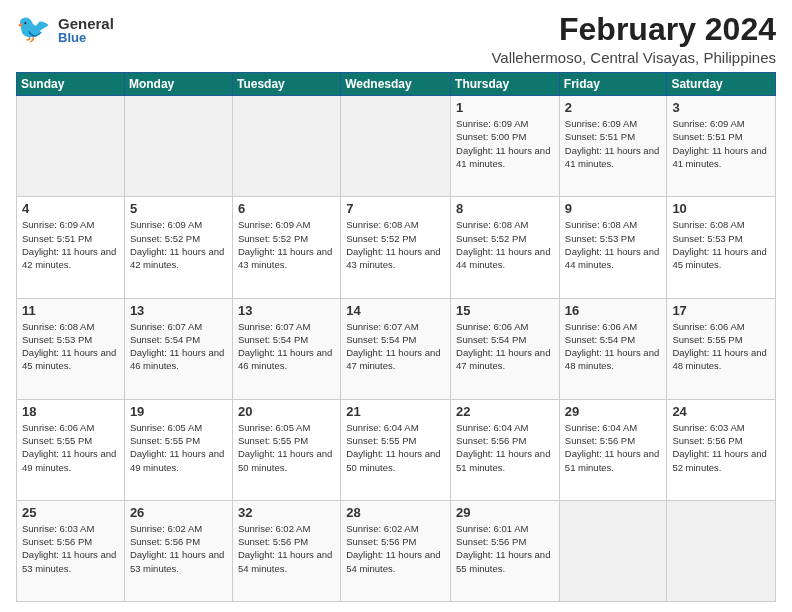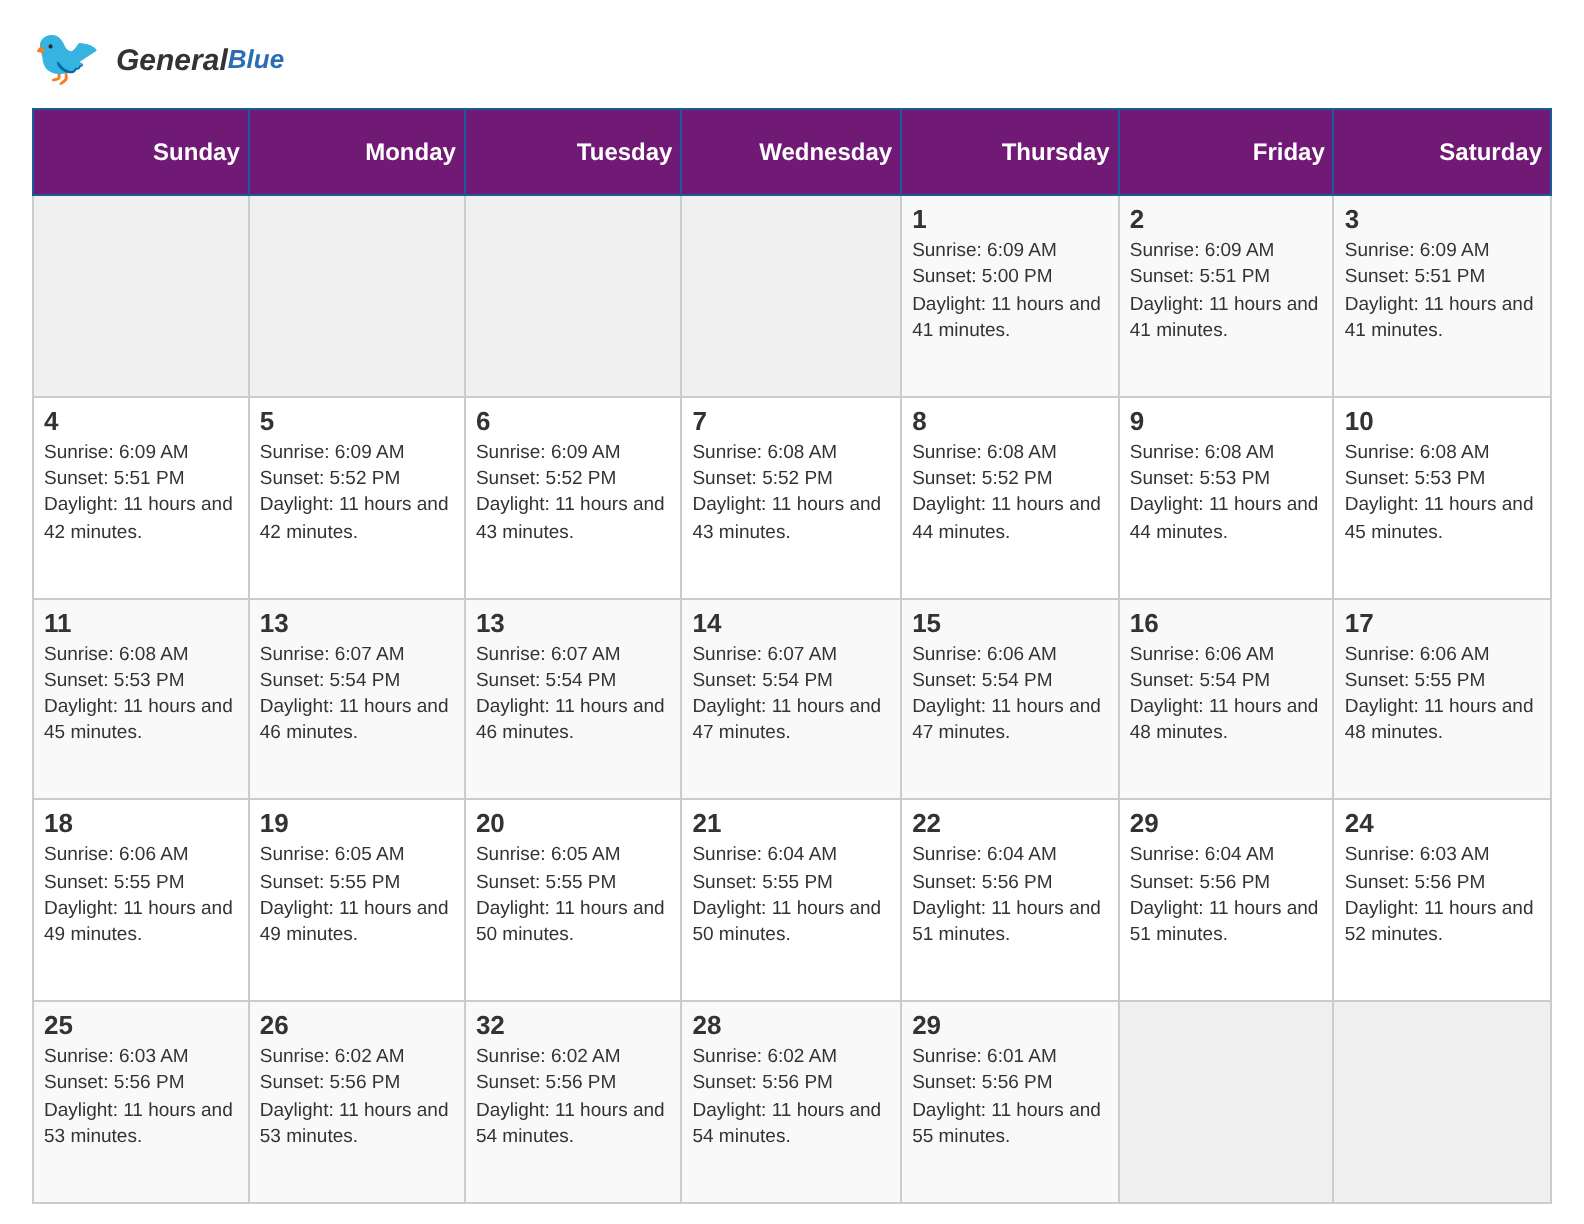--- a/index.html
+++ b/index.html
@@ -36,26 +36,26 @@
       font-size: 15px;
       color: #444;
       margin-top: 2px;
     }
     .calendar-table {
       width: 100%;
       border-collapse: collapse;
       flex: 1;
     }
     .calendar-table thead tr th {
-      background: #701a75;
+      background: #0f766e;
       color: #fff;
       font-size: 12px;
       font-weight: bold;
-      padding: 14px 4px;
-      text-align: right;
+      padding: 4px 4px;
+      text-align: left;
       border: 1px solid #1a5a9a;
     }
     .calendar-table tbody tr td {
       border: 1px solid #ccc;
       vertical-align: top;
       padding: 4px 5px;
       font-size: 10px;
       color: #333;
       width: 113px;
       height: 88px;
@@ -79,23 +79,22 @@
       color: #333;
       line-height: 1.4;
     }
     .logo-wrapper {
       display: flex;
       align-items: center;
       gap: 4px;
     }
     .logo-name {
       display: flex;
-      flex-direction: row;
+      flex-direction: column;
       line-height: 1;
-      font-style: italic;
     }
     .logo-general {
       font-size: 15px;
       font-weight: bold;
       color: #333;
     }
     .logo-blue {
       font-size: 13px;
       font-weight: bold;
       color: #2a6db5;
@@ -110,20 +109,24 @@
       <div style="position:relative;width:38px;height:36px;">
         <svg width="38" height="36" viewBox="0 0 38 36" fill="none" xmlns="http://www.w3.org/2000/svg">
           <text x="0" y="26" font-size="28" fill="#2a6db5">🐦</text>
         </svg>
       </div>
       <div class="logo-name">
         <span class="logo-general">General</span>
         <span class="logo-blue">Blue</span>
       </div>
     </div>
+    <div class="title-block">
+      <div class="title-month">February 2024</div>
+      <div class="title-location">Vallehermoso, Central Visayas, Philippines</div>
+    </div>
   </div>
 
   <table class="calendar-table">
     <thead>
       <tr>
 
       <th>Sunday</th>
           <th>Monday</th>
           <th>Tuesday</th>
           <th>Wednesday</th>

